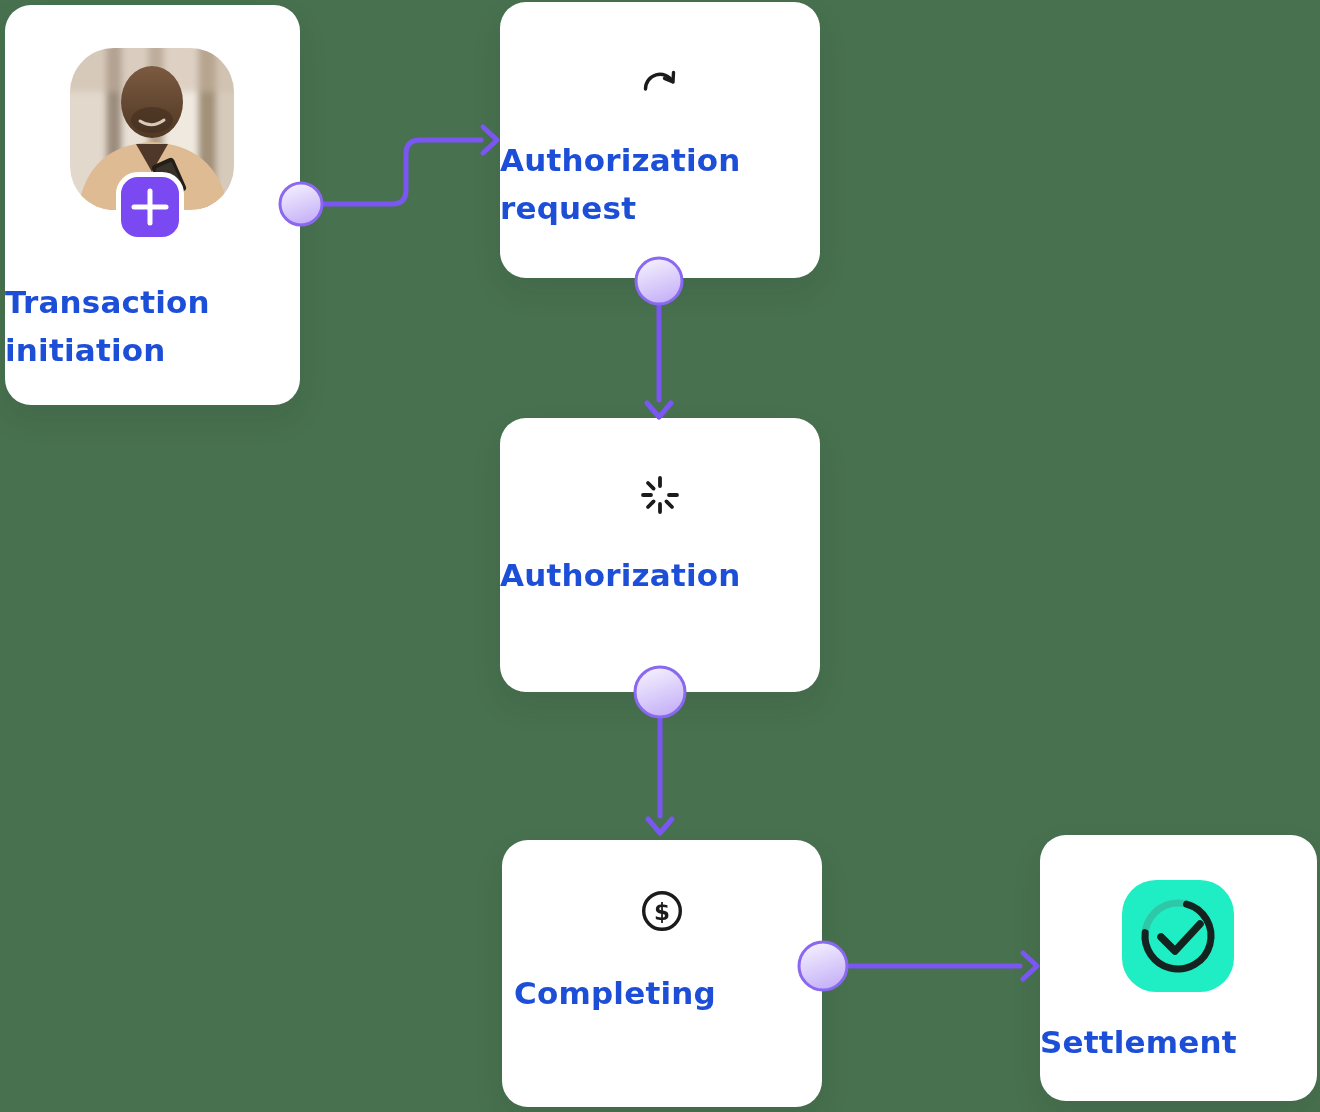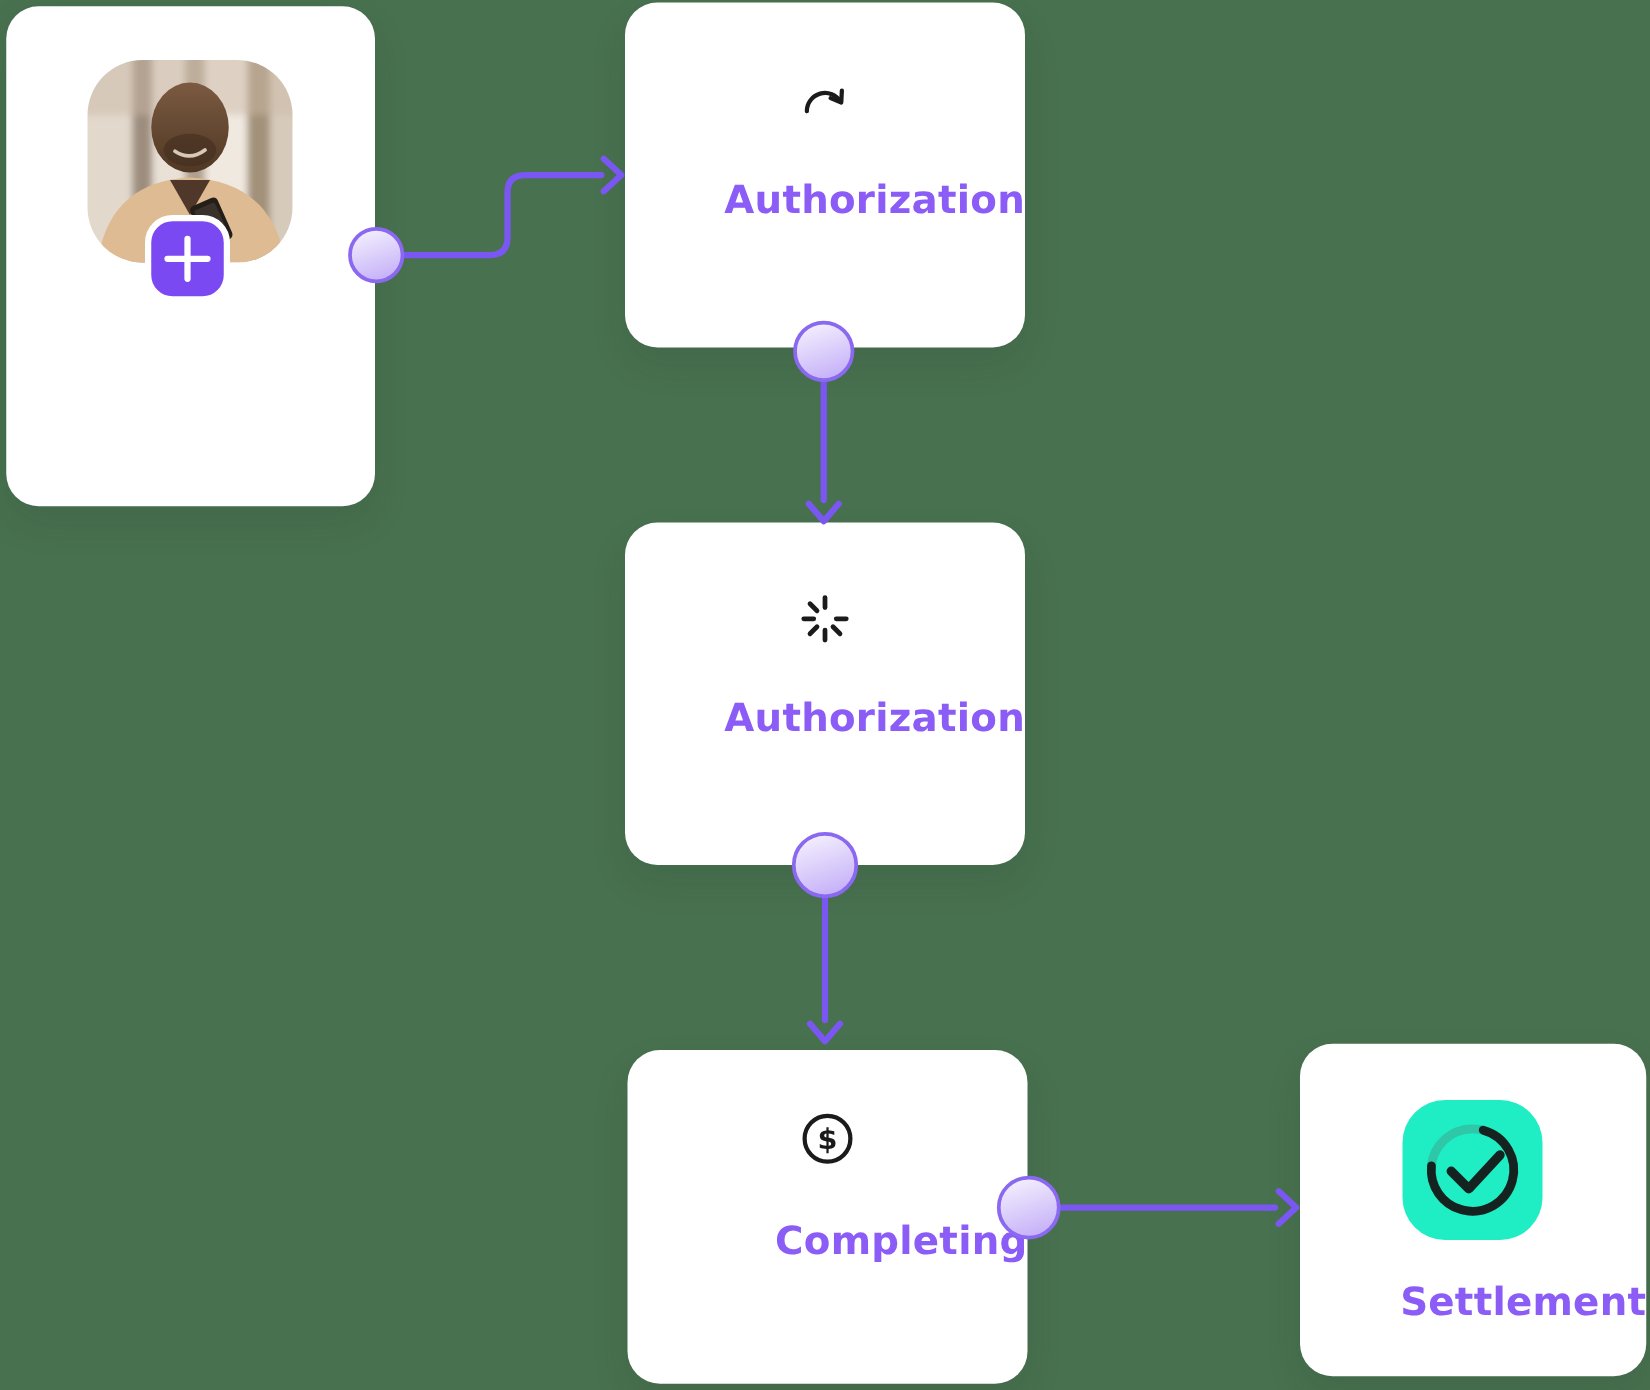--- a/index.html
+++ b/index.html
@@ -11,25 +11,25 @@
   .card {
     position:absolute; background:#ffffff; border-radius:26px;
     box-shadow:0 14px 30px rgba(15,35,25,0.10);
   }
   #card-initiation { left:5px;   top:5px;   width:295px; height:400px; }
   #card-request    { left:500px; top:2px;   width:320px; height:276px; }
   #card-response   { left:500px; top:418px; width:320px; height:274px; }
   #card-completing { left:502px; top:840px; width:320px; height:267px; }
   #card-settlement { left:1040px;top:835px; width:277px; height:266px; }
 
-  .card-label { position:absolute; left:0; width:100%; text-align:right;
-    color:#8b5cf6; font-size:31px; font-weight:600; line-height:48px; letter-spacing:0.2px; }
+  .card-label { position:absolute; left:0; width:100%; text-align:left;
+    color:#1d4ed8; font-size:31px; font-weight:600; line-height:48px; letter-spacing:0.2px; }
   #card-request .card-label    { top:134px; }
   #card-response .card-label   { top:133px; }
-  #card-completing .card-label { top:129px; }
+  #card-completing .card-label { top:129px;padding-left:12px; }
   #card-settlement .card-label { top:183px; }
   #card-initiation .card-label { top:273px; }
 
   .icon-wrap { position:absolute; left:50%; transform:translateX(-50%); }
   #card-request .icon-wrap    { top:60px; }
   #card-response .icon-wrap   { top:53px; }
   #card-completing .icon-wrap { top:49px; }
 
   .avatar { position:absolute; left:65px; top:43px; width:164px; height:162px; }
   .plus-btn {
@@ -90,33 +90,38 @@
       </svg>
     </div>
     <div class="plus-btn">
       <svg width="38" height="38" viewBox="0 0 38 38">
         <g stroke="#ffffff" stroke-width="5" stroke-linecap="round">
           <line x1="19" y1="3" x2="19" y2="35"></line>
           <line x1="3" y1="19" x2="35" y2="19"></line>
         </g>
       </svg>
     </div>
+    <div class="card-label">
+      <div>Transaction</div>
+      <div>initiation</div>
+    </div>
   </div>
 
   <div class="card" id="card-request">
     <div class="icon-wrap">
       <svg width="40" height="34" viewBox="0 0 40 34">
         <g stroke="#1B1B1B" stroke-width="3.4" fill="none" stroke-linecap="round" stroke-linejoin="round">
           <path d="M5.5 27 A 14.5 14.5 0 0 1 32.5 19.5"></path>
           <polyline points="24.5,16.5 33,20 33.5,10.5"></polyline>
         </g>
       </svg>
     </div>
     <div class="card-label">
       <div>Authorization</div>
+      <div>request</div>
     </div>
   </div>
 
   <div class="card" id="card-response">
     <div class="icon-wrap">
       <svg width="48" height="48" viewBox="0 0 48 48">
         <g stroke="#1B1B1B" stroke-width="3.8" stroke-linecap="round">
           <line x1="33" y1="24" x2="41" y2="24"></line>
           <line x1="30.4" y1="30.4" x2="36" y2="36"></line>
           <line x1="24" y1="33" x2="24" y2="41"></line>

